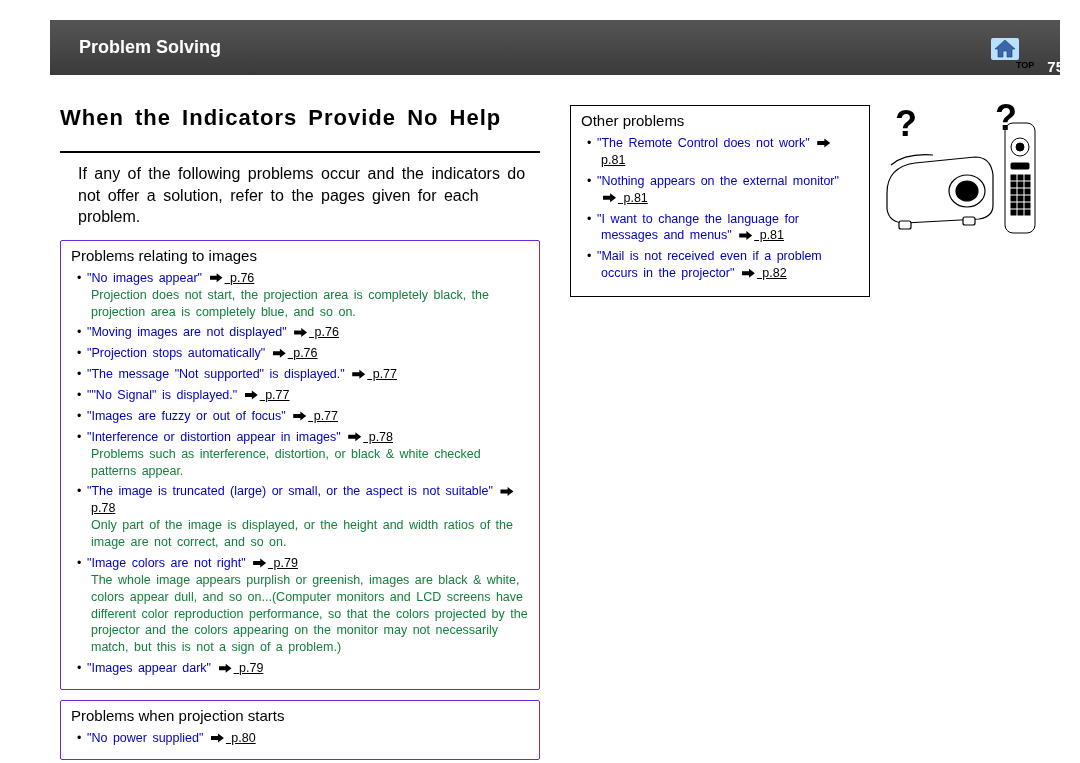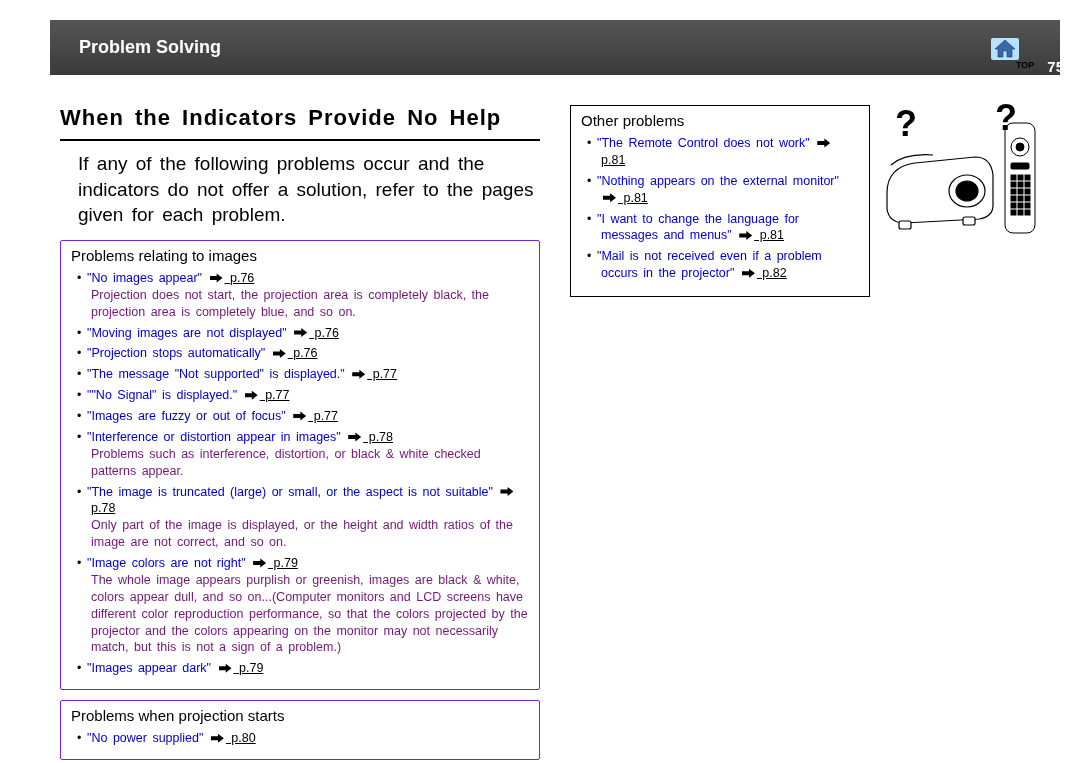--- a/index.html
+++ b/index.html
@@ -55,27 +55,27 @@
     gap: 30px;
     align-items: flex-start;
   }
   .col { width: 480px; }
   .col.right { width: 470px; }
 
   h1.section-title {
     font-size: 22px;
     font-weight: bold;
     border-bottom: 2px solid #000;
-    padding-bottom: 8px;
+    padding-bottom: 20px;
     margin-bottom: 10px;
     letter-spacing: 1px;
     word-spacing: 4px;
   }
   .intro {
-    font-size: 19px;
+    font-size: 16px;
     padding: 0 6px 0 18px;
     margin-bottom: 12px;
     word-spacing: 3px;
     line-height: 1.35;
   }
 
   .subsection {
     border: 1px solid #6d28d9;
     border-radius: 2px;
     padding: 6px 10px 8px 10px;
@@ -104,21 +104,21 @@
   .link { color: #0000c0; }
   .pageref { color:#000000;text-decoration:underline; }
   .hand {
     display:inline-block;
     width:13px; height:10px;
     background: #000;
     clip-path: polygon(0 30%, 55% 30%, 55% 5%, 100% 50%, 55% 95%, 55% 70%, 0 70%);
     vertical-align: -1px;
     margin: 0 2px;
   }
-  .desc { color:#701a75; display:block; padding-left:0; }
+  .desc { color:#15803d; display:block; padding-left:0; }
 
   .right-box {
     border: 1px solid #000;
     border-radius: 0;
     padding: 6px 10px 10px 10px;
     width: 300px;
     position: relative;
   }
   .right-box h2 {
     font-size: 15px;

